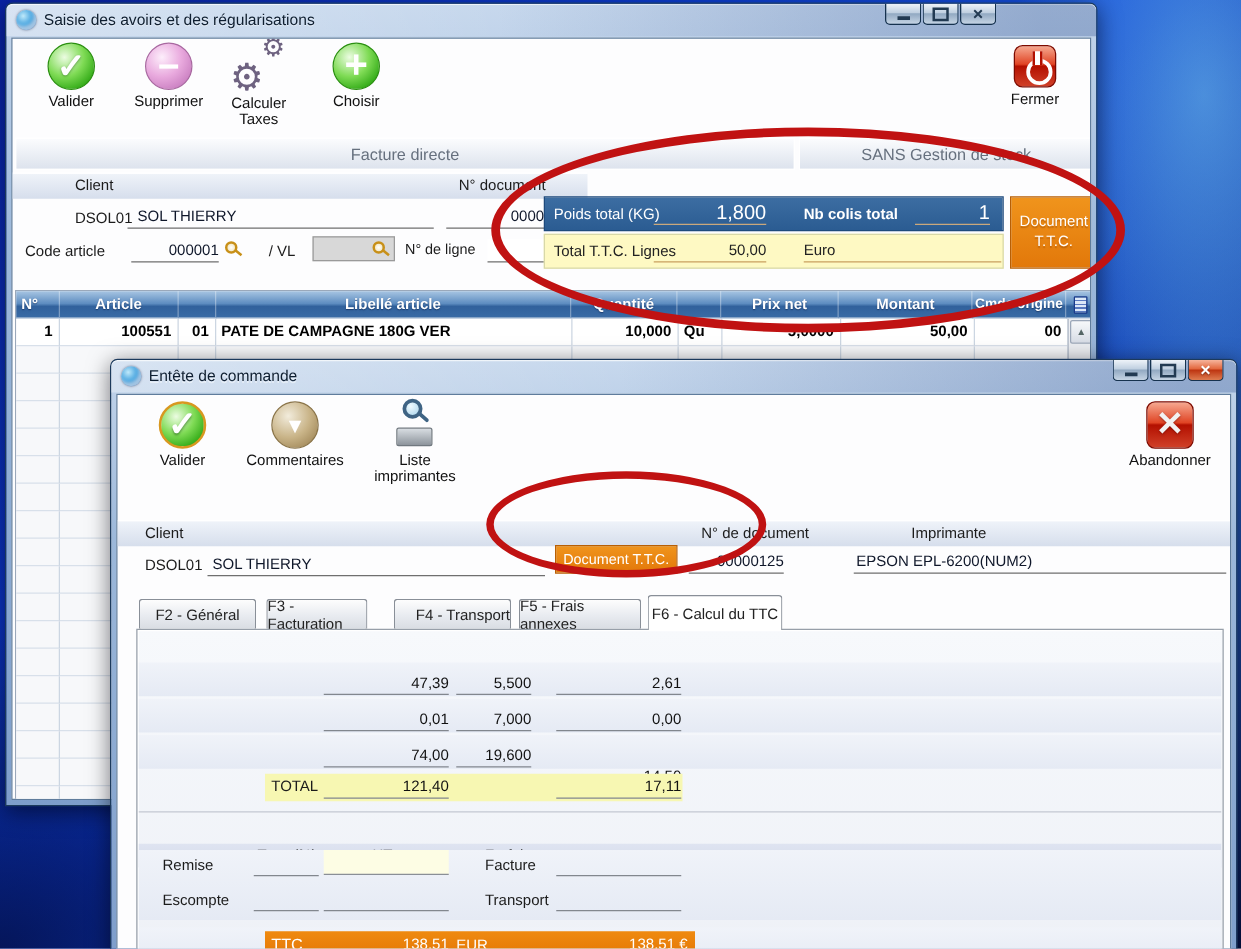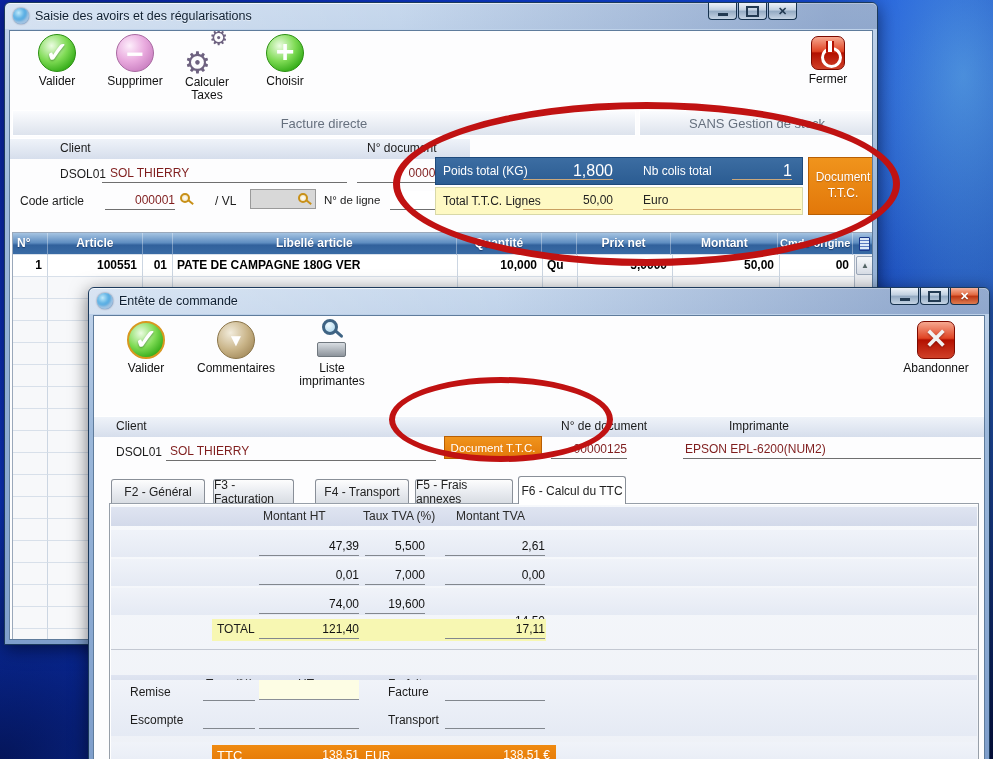--- a/index.html
+++ b/index.html
@@ -74,21 +74,21 @@
   .ic-liste .mag { position:absolute; left:11px; top:0; width:16px; height:16px; border:3px solid #3f6484;
     border-radius:50%; background:radial-gradient(circle at 35% 30%, #f0fafe, #a8d4ec); }
   .ic-liste .mag::after { content:""; position:absolute; width:11px; height:3px; background:#3f6484;
     transform:rotate(42deg); right:-9px; bottom:-3px; border-radius:2px; }
   .mag-sm { display:inline-block; width:10px; height:10px; border:2px solid #c89018; border-radius:50%;
     position:relative; background:radial-gradient(#fff,#f0e0b0); }
   .mag-sm::after { content:""; position:absolute; width:7px; height:2px; background:#c89018;
     transform:rotate(40deg); right:-6px; bottom:-2px; }
   
   .bar-label { position:absolute; font-size:12px; color:#1c1c1c; white-space:nowrap; }
-  .fld { position:absolute; height:19px; line-height:18px; font-size:12px; color:#7f1d1d;
+  .fld { position:absolute; height:19px; line-height:18px; font-size:12px; color:#0f172a;
     border-bottom:1px solid #6f6f6f; white-space:nowrap; }
   .fld.r { text-align:right; }
   .sec-hdr { position:absolute; height:26px; background:linear-gradient(#fbfcfe,#dde3ed);
     border:1px solid #fff; display:flex; align-items:center; justify-content:center;
     font-size:13px; color:#66707e; }
   .client-bar { position:absolute; height:21px; background:linear-gradient(#eff3f9,#d6deec);
     border-top:1px solid #fff; }
   
   .thead { display:flex; height:22px;
     background:linear-gradient(#a6c4e2,#5d8cc0 45%,#31619c 55%,#3a6ca6);
@@ -210,21 +210,21 @@
       <span class="mag-sm" style="position:absolute;left:170px;top:162px;"></span>
       <span class="bar-label" style="left:205px;top:163px;">/ VL</span>
       <span style="position:absolute;left:240px;top:158px;width:66px;height:20px;background:#d8d8d8;border:1px solid #9a9a9a;"></span>
       <span class="mag-sm" style="position:absolute;left:288px;top:162px;"></span>
       <span class="bar-label" style="left:314px;top:163px;font-size:11.5px;">N° de ligne</span>
       <span class="fld r" style="left:380px;top:160px;width:56px;background:#fff;">0</span>
 
       <div class="blue-bar" style="left:425px;top:126px;width:368px;height:28px;">
         <span class="s-lbl" style="left:7px;top:6px;">Poids total (KG)</span>
         <span class="s-fld" style="left:87px;top:4px;width:90px;">1,800</span>
-        <span class="s-lbl" style="left:207px;top:6px;">Nb colis total</span>
+        <span class="s-lbl" style="left:207px;top:6px;font-weight:bold;">Nb colis total</span>
         <span class="s-fld" style="left:296px;top:4px;width:60px;">1</span>
       </div>
       <div class="yellow-bar" style="left:425px;top:156px;width:368px;height:28px;">
         <span class="s-lbl" style="left:7px;top:6px;">Total T.T.C. Lignes</span>
         <span class="s-fld" style="left:87px;top:4px;width:90px;">50,00</span>
         <span class="s-fld" style="left:207px;top:4px;width:158px;text-align:left;">Euro</span>
       </div>
       <div class="doc-ttc-btn" style="left:798px;top:126px;width:70px;height:58px;">
         <span style="width:62px;text-align:center;">Document T.T.C.</span>
       </div>
@@ -496,37 +496,32 @@
       </div>
       <span class="fld r" style="left:457px;top:124px;width:76px;">00000125</span>
       <span class="fld" style="left:589px;top:124px;width:298px;padding-left:2px;">EPSON EPL-6200(NUM2)</span>
 
       <div class="tab" style="left:17px;width:94px;">
           <span>F2 - Général</span>
         </div>
       <div class="tab" style="left:119px;width:81px;">
           <span>F3 - Facturation</span>
         </div>
-      <div class="tab" style="left:221px;width:94px;">
+      <div class="tab" style="left:221px;width:94px;justify-content:flex-end;">
           <span>F4 - Transport</span>
         </div>
       <div class="tab" style="left:321px;width:98px;">
           <span>F5 - Frais annexes</span>
         </div>
       <div class="tab active" style="left:424px;width:108px;">
           <span>F6 - Calcul du TTC</span>
         </div>
 
       <div class="panel" style="left:15px;top:187px;width:870px;height:290px;">
 
-        <div class="p-bar" style="top:3px;">
-          <span class="p-lbl" style="left:152px;">Montant HT</span>
-          <span class="p-lbl" style="left:252px;">Taux TVA (%)</span>
-          <span class="p-lbl" style="left:345px;">Montant TVA</span>
-        </div>
 
         <div class="p-strip" style="top:26px;height:27px;"></div>
         <div class="p-strip" style="top:55px;height:27px;"></div>
         <div class="p-strip" style="top:84px;height:27px;"></div>
         <span class="v" style="left:149px;width:100px;top:34px;">47,39</span>
         <span class="v" style="left:255px;width:60px;top:34px;">5,500</span>
         <span class="v" style="left:335px;width:100px;top:34px;">2,61</span>
         <span class="v" style="left:149px;width:100px;top:63px;">0,01</span>
         <span class="v" style="left:255px;width:60px;top:63px;">7,000</span>
         <span class="v" style="left:335px;width:100px;top:63px;">0,00</span>

